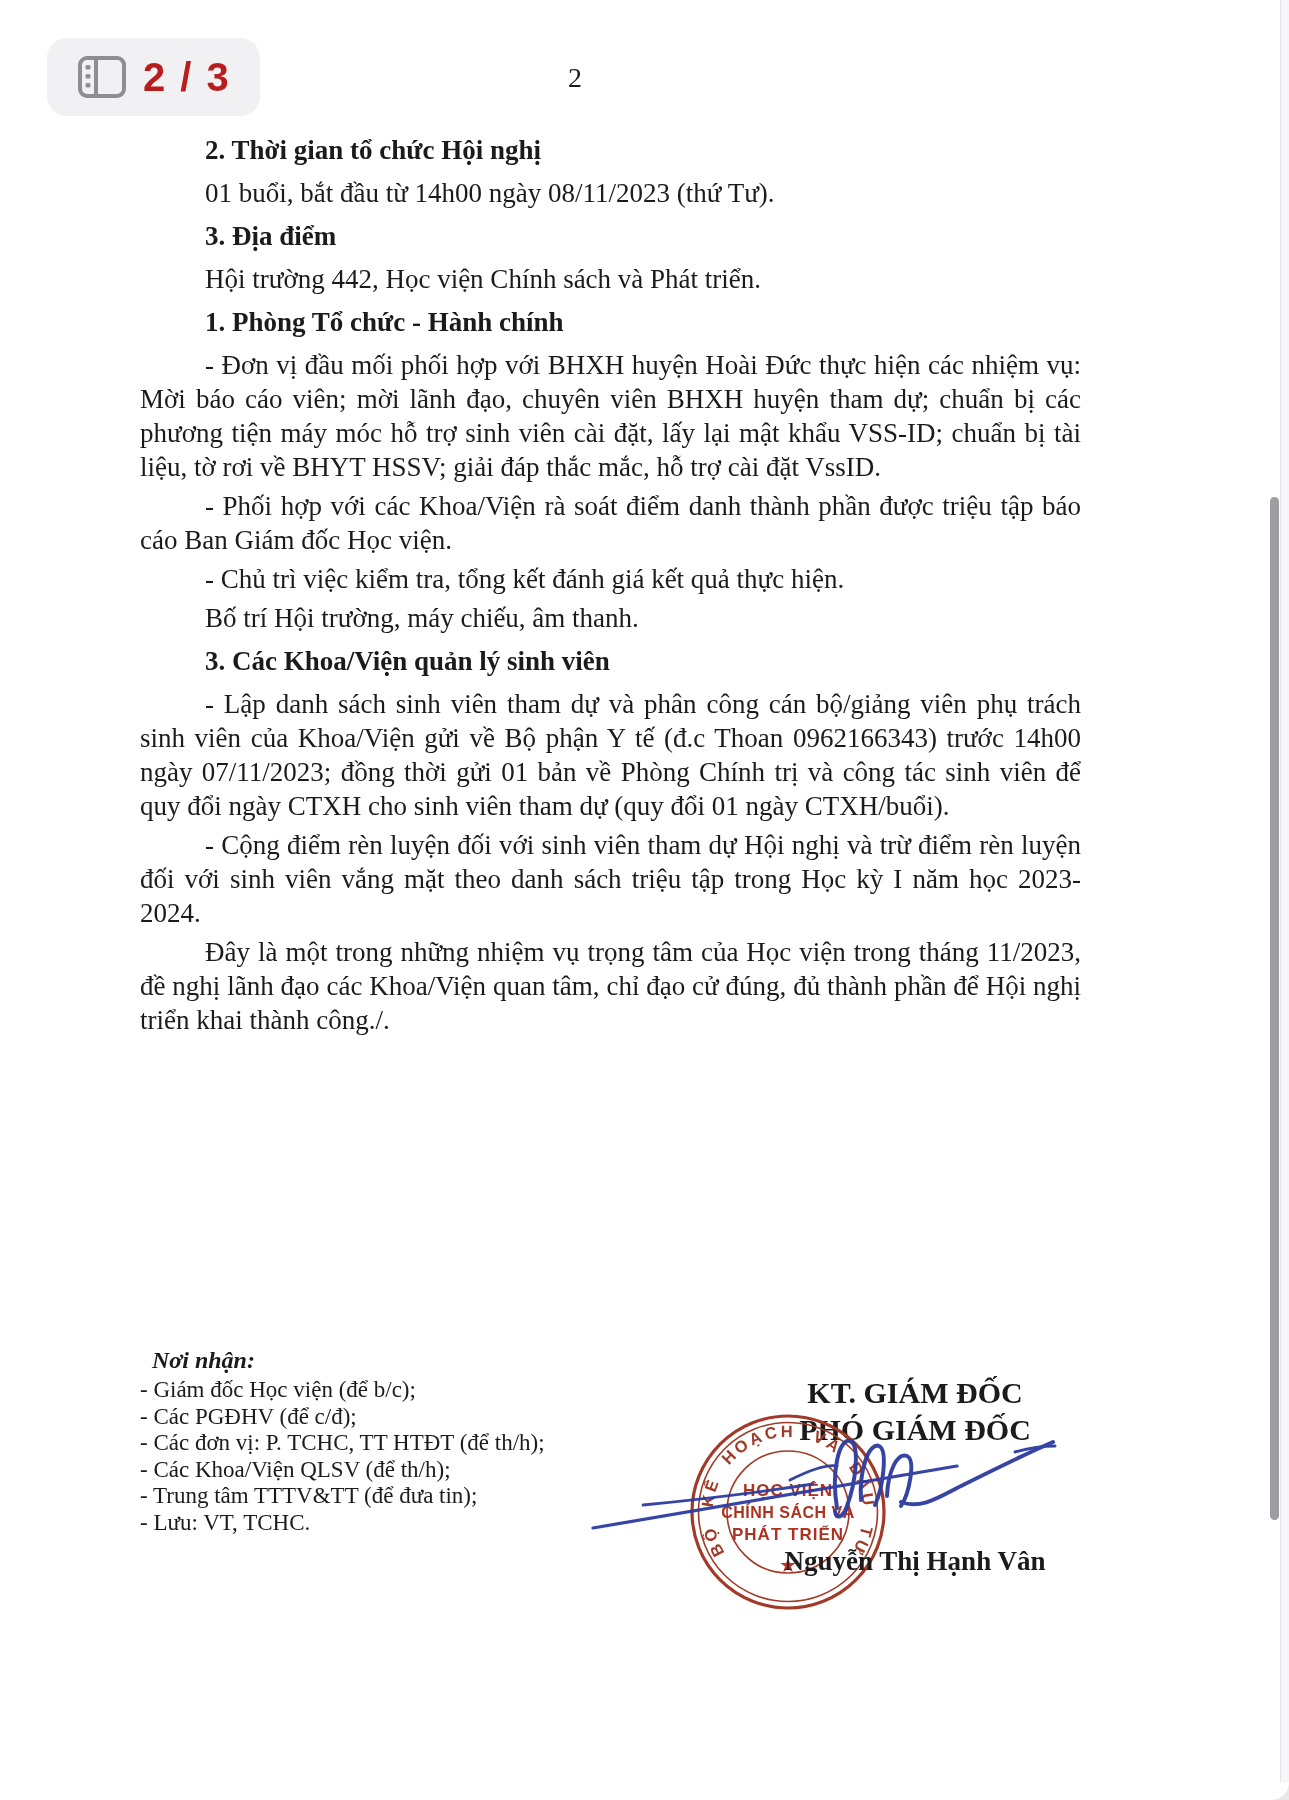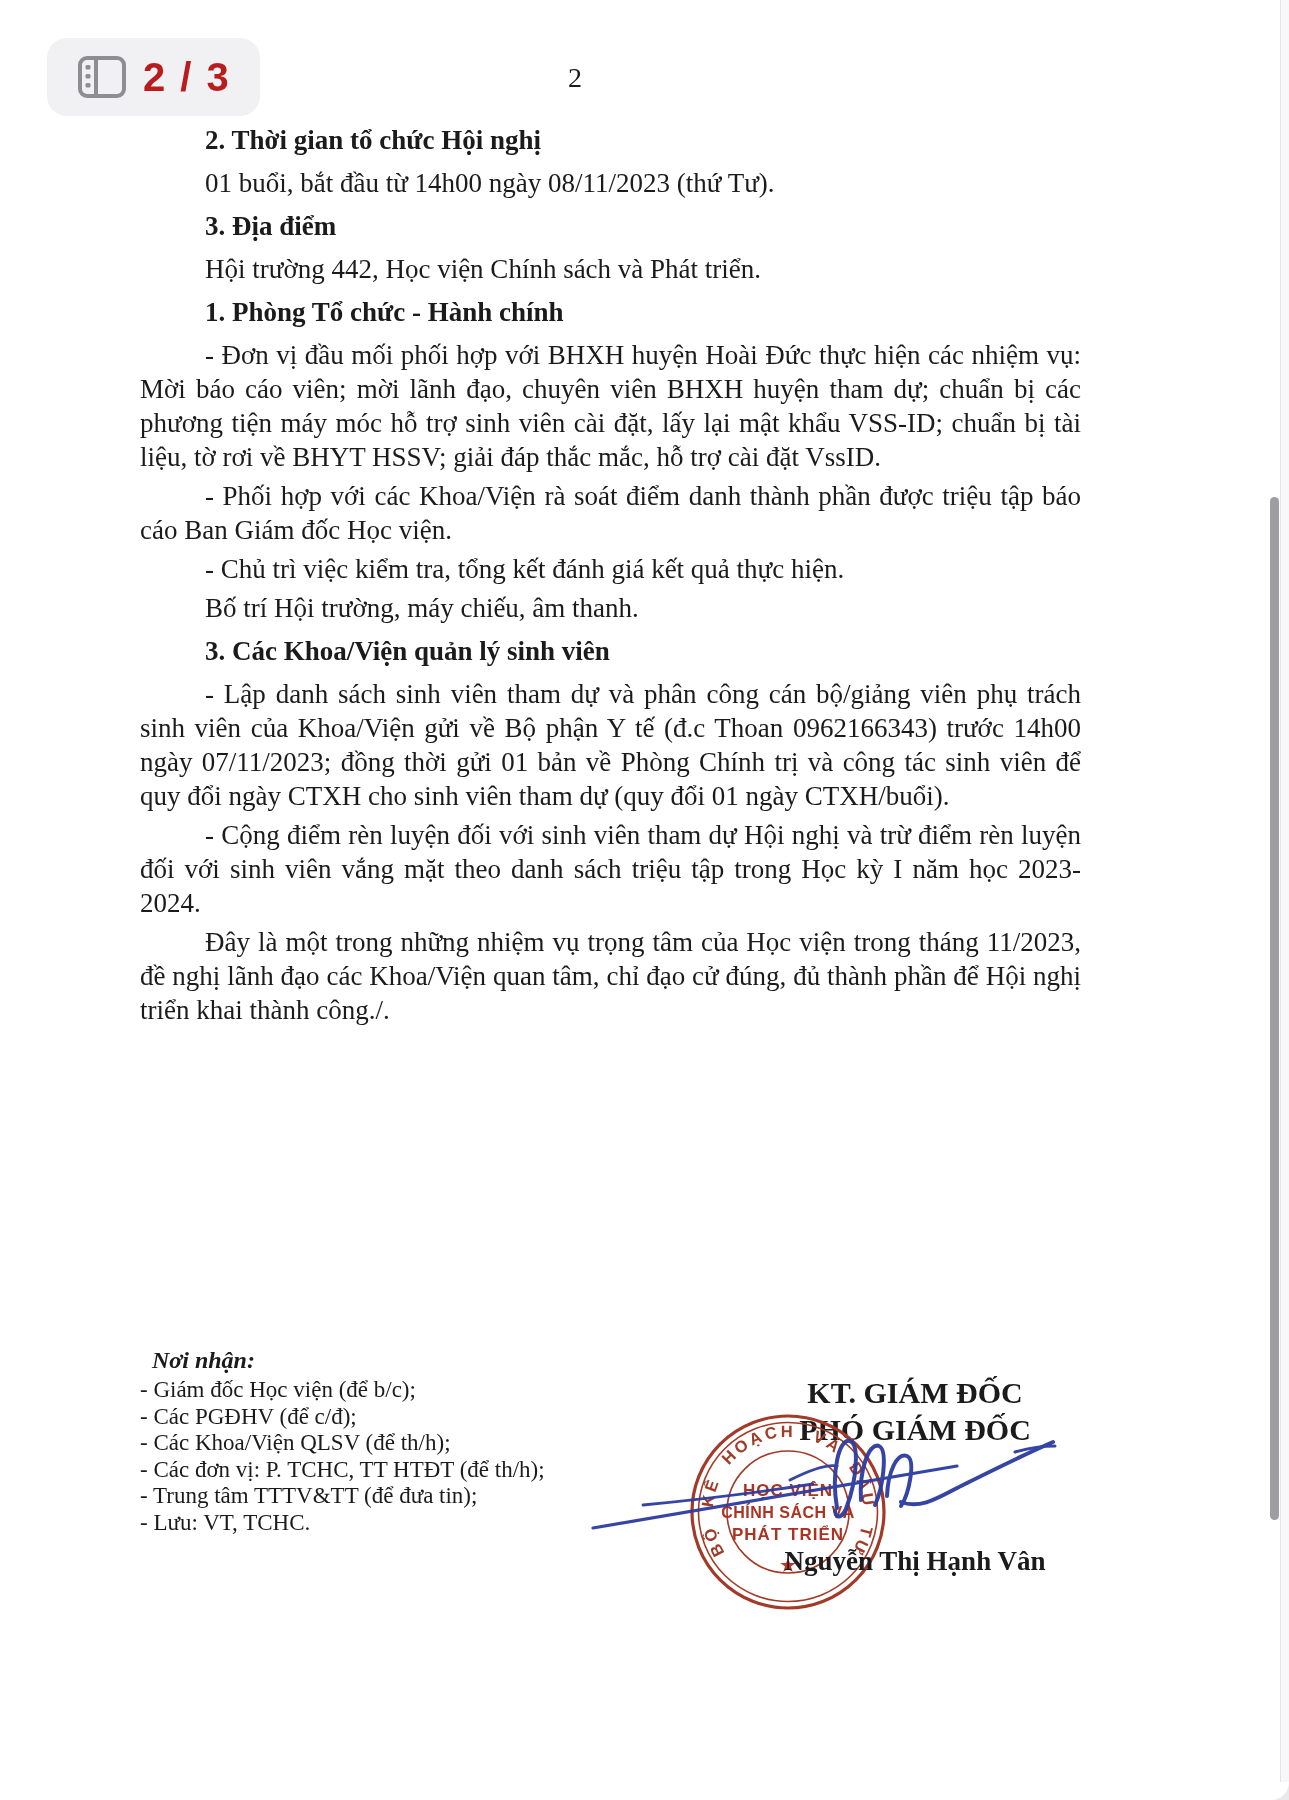--- a/index.html
+++ b/index.html
@@ -29,21 +29,21 @@
   }
   .corner-bg{position:absolute;right:0;bottom:0;width:90px;height:18px;background:#e9e9ec;}
   .corner-page{position:absolute;right:0;bottom:0;width:90px;height:18px;background:#ffffff;border-bottom-right-radius:18px;}
 
   
   .page-number{
     position:absolute;top:62px;left:0;width:1150px;text-align:center;
     font-size:28px;color:#1b1b1b;
   }
   .doc-body{
-    position:absolute;left:140px;top:114px;width:947px;
+    position:absolute;left:140px;top:124px;width:947px;
     font-size:27px;line-height:34px;text-align:justify;
   }
   .doc-body p{margin:0 6px 5px 0;text-indent:65px;}
   .doc-body p.heading{font-weight:bold;margin:9px 0 9px 0;}
 
   
   .recipients-label{
     position:absolute;left:140px;top:1347px;
     font-size:24px;font-weight:bold;font-style:italic;margin-left:12px;
   }
@@ -93,22 +93,22 @@
   <p class="heading">3. Các Khoa/Viện quản lý sinh viên</p>
   <p>- Lập danh sách sinh viên tham dự và phân công cán bộ/giảng viên phụ trách sinh viên của Khoa/Viện gửi về Bộ phận Y tế (đ.c Thoan 0962166343) trước 14h00 ngày 07/11/2023; đồng thời gửi 01 bản về Phòng Chính trị và công tác sinh viên để quy đổi ngày CTXH cho sinh viên tham dự (quy đổi 01 ngày CTXH/buổi).</p>
   <p>- Cộng điểm rèn luyện đối với sinh viên tham dự Hội nghị và trừ điểm rèn luyện đối với sinh viên vắng mặt theo danh sách triệu tập trong Học kỳ I năm học 2023-2024.</p>
   <p>Đây là một trong những nhiệm vụ trọng tâm của Học viện trong tháng 11/2023, đề nghị lãnh đạo các Khoa/Viện quan tâm, chỉ đạo cử đúng, đủ thành phần để Hội nghị triển khai thành công./.</p>
 </div>
 
 <div class="recipients-label">Nơi nhận:</div>
 <div class="recipients">
   <div>- Giám đốc Học viện (để b/c);</div>
   <div>- Các PGĐHV (để c/đ);</div>
+  <div>- Các đơn vị: P. TCHC, TT HTĐT (để th/h);</div>
   <div>- Các Khoa/Viện QLSV (để th/h);</div>
-  <div>- Các đơn vị: P. TCHC, TT HTĐT (để th/h);</div>
   <div>- Trung tâm TTTV&amp;TT (để đưa tin);</div>
   <div>- Lưu: VT, TCHC.</div>
 </div>
 
 <div class="sig-title">
   <div>KT. GIÁM ĐỐC</div>
   <div>PHÓ GIÁM ĐỐC</div>
 </div>
 
 <svg class="stamp" viewBox="0 0 200 200">

